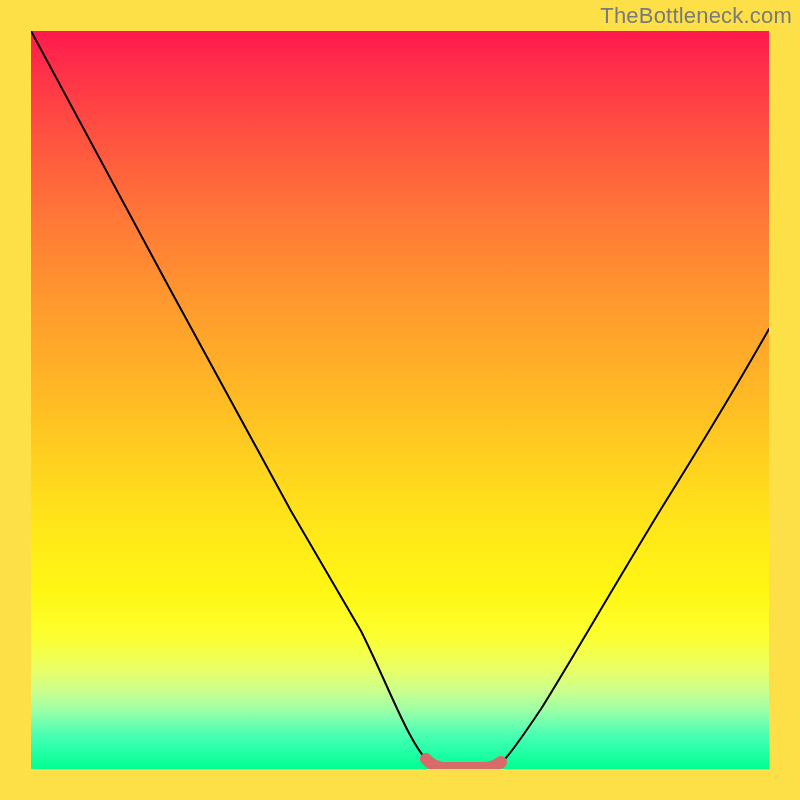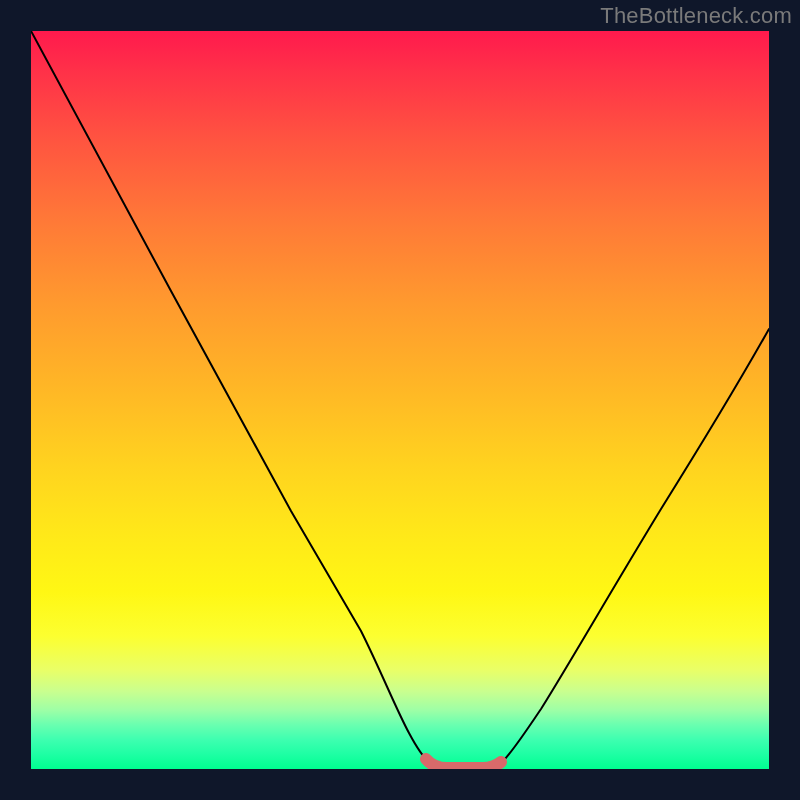--- a/index.html
+++ b/index.html
@@ -10,21 +10,21 @@
     background: #000;
     overflow: hidden;
     font-family: Arial, Helvetica, sans-serif;
   }
   .frame {
     position: absolute;
     left: 0;
     top: 0;
     width: 800px;
     height: 800px;
-    background: #0f172a;
+    background: #fde047;
   }
   .plot-area {
     position: absolute;
     left: 31px;
     top: 31px;
     width: 738px;
     height: 738px;
     overflow: hidden;
     background: linear-gradient(to bottom,
       #ff1a4d 0%,

